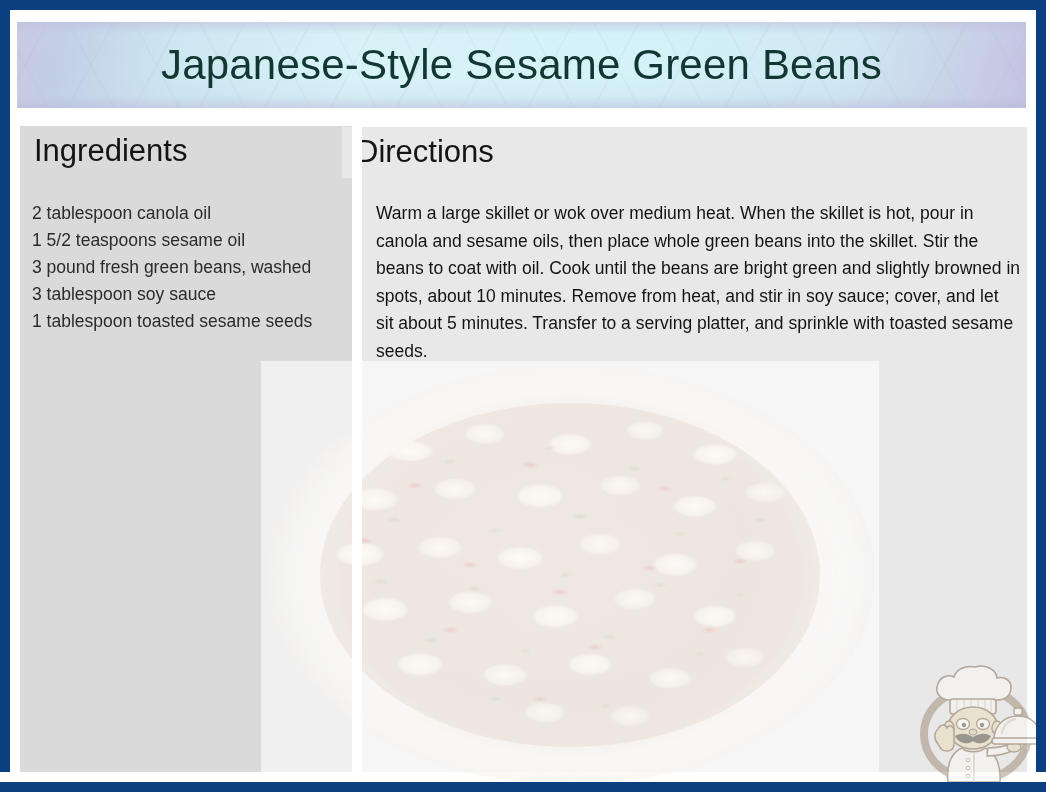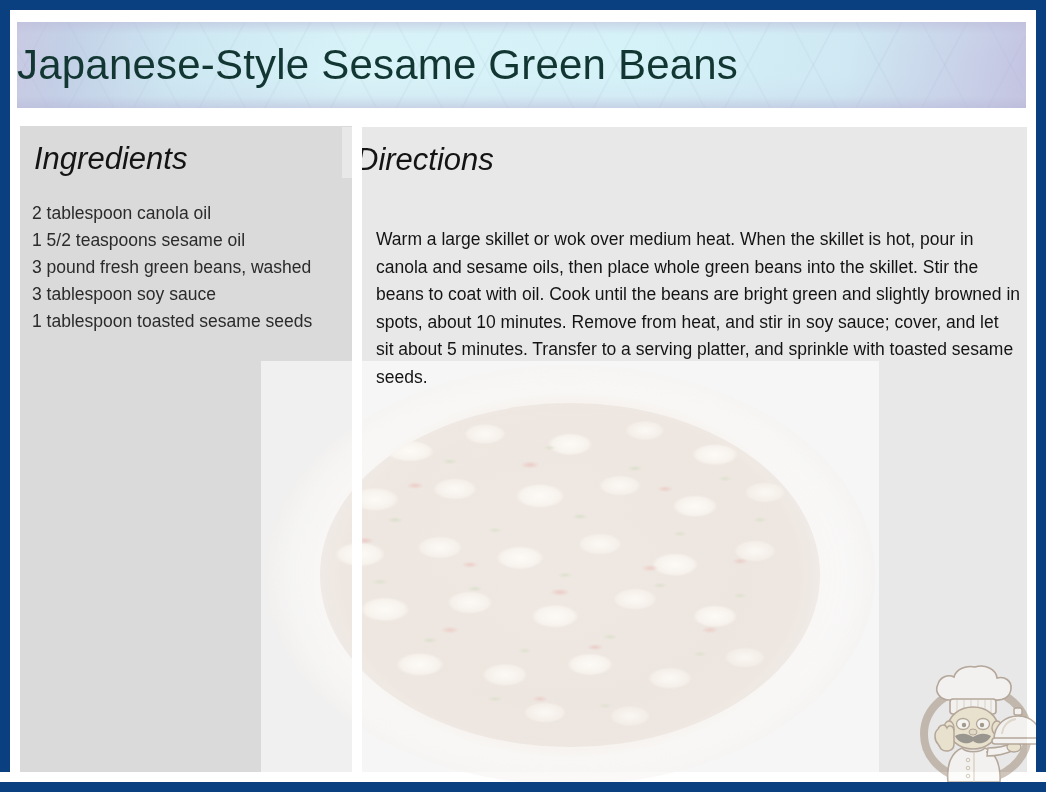--- a/index.html
+++ b/index.html
@@ -75,20 +75,21 @@
         rgba(255,255,255,0.00) 40%,
         rgba(255,255,255,0.00) 62%,
         rgba(200,206,230,0.18) 86%,
         rgba(186,186,216,0.55) 100%);
     pointer-events: none;
   }
   .title-text {
     position: relative;
     z-index: 2;
     display: block;
+    text-align: center;
     line-height: 86px;
     font-size: 42px;
     font-weight: 400;
     color: #123733;
     letter-spacing: 0.2px;
     white-space: nowrap;
   }
 
   
   .panel {
@@ -107,23 +108,22 @@
     top: 117px;
     width: 665px;
     height: 655px;
     background: #e8e8e8;
   }
 
   
   .tab {
     position: absolute;
     box-sizing: border-box;
-    padding: 8px 14px;
+    padding: 0 14px;
     white-space: nowrap;
-    font-style: italic;
   }
   .tab-ingredients {
     left: 10px;
     top: 116px;
     height: 50px;
     background: #dadada;
   }
   .tab-directions {
     left: 332px;
     top: 117px;
@@ -145,21 +145,20 @@
   }
   .ingredients-body {
     left: 22px;
     top: 190px;
     width: 312px;
   }
   .directions-body {
     left: 366px;
     top: 190px;
     width: 644px;
-    margin-top: 26px;
   }
   .ing-line {
     font-size: 17.5px;
     line-height: 27px;
     color: #2b2b2b;
   }
   .dir-text {
     font-size: 17.5px;
     line-height: 27.5px;
     color: #141414;

